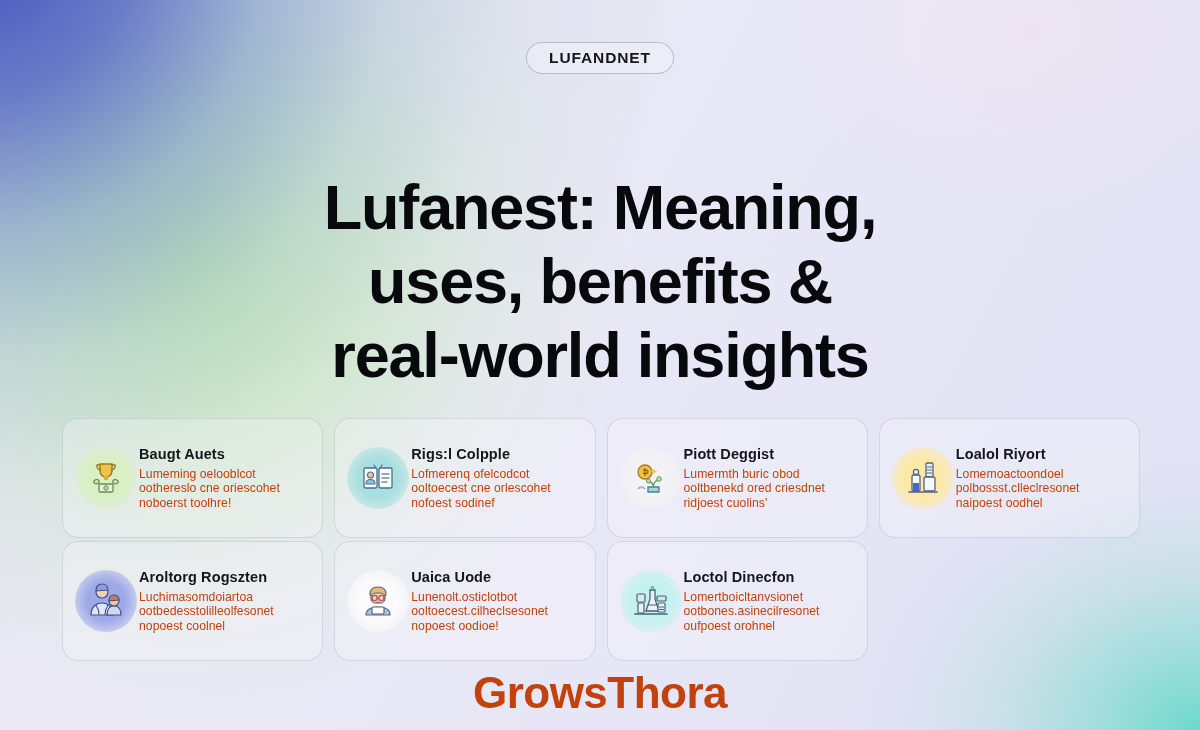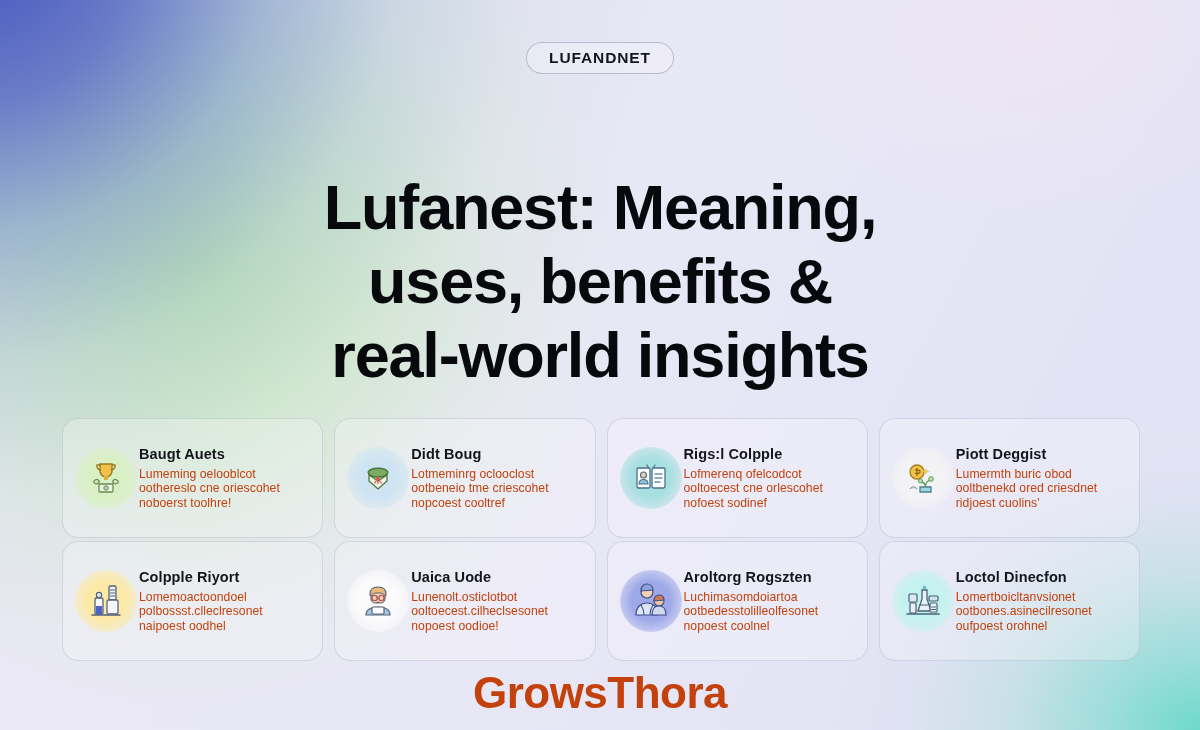--- a/index.html
+++ b/index.html
@@ -232,38 +232,20 @@
         <div class="card-body">
           <div class="card-title">Baugt Auets</div>
           <div class="card-desc">
             <span class="dl">Lumeming oelooblcot</span>
             <span class="dl">oothereslo cne oriescohet</span>
             <span class="dl">noboerst toolhre!</span>
           </div>
         </div>
       </div>
 
-      <div class="card">
-        <div class="icon-circle" style="background: radial-gradient(circle, rgb(207, 228, 242) 44%, rgba(207, 228, 242, 0.6) 66%, rgba(207, 228, 242, 0) 85%);">
-          <svg width="46" height="46" viewBox="0 0 46 46">
-            <path d="M13 17c3-5 17-5 20 0-1 4-4 5-10 5s-9-1-10-5z" fill="#7cab63" stroke="#4b7538" stroke-width="1.3"></path>
-            <path d="M14 20l9 6 9-6v6l-9 8-9-8z" fill="#eef6ea" stroke="#4b7538" stroke-width="1.3"></path>
-            <path d="M23 22c1.6 0 2.6 1.4 1.8 2.6-.7 1.1-3 1.1-3.7 0-.8-1.2.3-2.6 1.9-2.6z" fill="#e05a4a"></path>
-            <path d="M21 26l-1.4 2M25 26l1.4 2M23 26v2.6" stroke="#e05a4a" stroke-width="1.3" stroke-linecap="round"></path>
-          </svg>
-        </div>
-        <div class="card-body">
-          <div class="card-title">Didt Boug</div>
-          <div class="card-desc">
-            <span class="dl">Lotmeminrg oclooclost</span>
-            <span class="dl">ootbeneio tme criescohet</span>
-            <span class="dl">nopcoest cooltref</span>
-          </div>
-        </div>
-      </div>
 
       <div class="card">
         <div class="icon-circle" style="background: radial-gradient(circle, rgb(168, 223, 224) 44%, rgba(168, 223, 224, 0.6) 66%, rgba(168, 223, 224, 0) 85%);">
           <svg width="46" height="46" viewBox="0 0 46 46">
             <rect x="9" y="13" width="13" height="20" rx="1.4" fill="#fafcfe" stroke="#4a6f8c" stroke-width="1.3"></rect>
             <rect x="24" y="13" width="13" height="20" rx="1.4" fill="#fafcfe" stroke="#4a6f8c" stroke-width="1.3"></rect>
             <circle cx="15.5" cy="20" r="3" fill="#f3c7a0" stroke="#4a6f8c" stroke-width="1.1"></circle>
             <path d="M11 29c0-3 2-4.5 4.5-4.5S20 26 20 29z" fill="#8fc2dc" stroke="#4a6f8c" stroke-width="1.1"></path>
             <path d="M27 19h7M27 23h7M27 27h5" stroke="#6d8ea6" stroke-width="1.4" stroke-linecap="round"></path>
             <path d="M19 10l1.5 2.5M27 10l-1.5 2.5" stroke="#4a6f8c" stroke-width="1.2" stroke-linecap="round"></path>
@@ -308,25 +290,47 @@
             <rect x="26" y="8" width="7" height="14" rx="1.2" fill="#eef2f7" stroke="#54627a" stroke-width="1.3"></rect>
             <path d="M27 12h5M27 15h5M27 18h5" stroke="#54627a" stroke-width="1"></path>
             <rect x="24" y="22" width="11" height="14" rx="1.6" fill="#f3f6fa" stroke="#54627a" stroke-width="1.3"></rect>
             <rect x="12" y="20" width="8" height="16" rx="1.6" fill="#f6f8fb" stroke="#54627a" stroke-width="1.3"></rect>
             <path d="M13 28h6v7a1.4 1.4 0 0 1-1.4 1.4h-3.2A1.4 1.4 0 0 1 13 35z" fill="#4a63c8"></path>
             <circle cx="16" cy="17" r="2.6" fill="#e8ecf2" stroke="#54627a" stroke-width="1.2"></circle>
             <path d="M9 37h28" stroke="#54627a" stroke-width="1.6" stroke-linecap="round"></path>
           </svg>
         </div>
         <div class="card-body">
-          <div class="card-title">Colpple Riyort</div>
+          <div class="card-title">Loalol Riyort</div>
           <div class="card-desc">
             <span class="dl">Lomemoactoondoel</span>
             <span class="dl">polbossst.clleclresonet</span>
             <span class="dl">naipoest oodhel</span>
+          </div>
+        </div>
+      </div>
+
+      <div class="card">
+        <div class="icon-circle" style="background: radial-gradient(circle, rgb(159, 169, 232) 44%, rgba(159, 169, 232, 0.6) 66%, rgba(159, 169, 232, 0) 85%);">
+          <svg width="46" height="46" viewBox="0 0 46 46">
+            <circle cx="19" cy="14" r="6" fill="#f3d2b0" stroke="#43508c" stroke-width="1.2"></circle>
+            <path d="M13 13c0-5 3-7 6-7s6 2 6 6c-3 .6-8 .4-12 1z" fill="#8fa0d8" stroke="#43508c" stroke-width="1.2"></path>
+            <path d="M8 37c0-8 5-12 11-12s11 4 11 12z" fill="#dfe6f6" stroke="#43508c" stroke-width="1.2"></path>
+            <path d="M13 27c2 3 3 7 3 10M25 27c-2 3-3 7-3 10" stroke="#43508c" stroke-width="1.1" fill="none"></path>
+            <circle cx="31" cy="23" r="5" fill="#f0c79c" stroke="#43508c" stroke-width="1.2"></circle>
+            <path d="M26 23c0-4 2-6 5-6s5 2 5 5c-3 .6-7 .4-10 1z" fill="#c87b5c" stroke="#43508c" stroke-width="1.1"></path>
+            <path d="M24 37c0-6 3-9 7-9s7 3 7 9z" fill="#cfd8ef" stroke="#43508c" stroke-width="1.2"></path>
+          </svg>
+        </div>
+        <div class="card-body">
+          <div class="card-title">Aroltorg Rogszten</div>
+          <div class="card-desc">
+            <span class="dl">Luchimasomdoiartoa</span>
+            <span class="dl">ootbedesstolilleolfesonet</span>
+            <span class="dl">nopoest coolnel</span>
           </div>
         </div>
       </div>
 
       <div class="card">
         <div class="icon-circle" style="background: radial-gradient(circle, rgb(251, 251, 252) 44%, rgba(251, 251, 252, 0.6) 66%, rgba(251, 251, 252, 0) 85%);">
           <svg width="46" height="46" viewBox="0 0 46 46">
             <path d="M15 16c0-5 3-7 8-7s8 2 8 7c0 1-.4 2-1 2H16c-.6 0-1-1-1-2z" fill="#e8b978" stroke="#5a6478" stroke-width="1.2"></path>
             <rect x="16" y="15" width="14" height="10" rx="4.6" fill="#f6d6b0" stroke="#5a6478" stroke-width="1.2"></rect>
             <circle cx="19.6" cy="20" r="2.6" fill="none" stroke="#b0565f" stroke-width="1.3"></circle>
@@ -336,42 +340,20 @@
             <path d="M11 37c0-5.4 5-8 12-8s12 2.6 12 8z" fill="#9ec6e6" stroke="#5a6478" stroke-width="1.2"></path>
             <rect x="17" y="29" width="12" height="7" rx="1.2" fill="#fbfcfe" stroke="#5a6478" stroke-width="1.2"></rect>
           </svg>
         </div>
         <div class="card-body">
           <div class="card-title">Uaica Uode</div>
           <div class="card-desc">
             <span class="dl">Lunenolt.osticlotbot</span>
             <span class="dl">ooltoecest.cilheclsesonet</span>
             <span class="dl">nopoest oodioe!</span>
-          </div>
-        </div>
-      </div>
-
-      <div class="card">
-        <div class="icon-circle" style="background: radial-gradient(circle, rgb(159, 169, 232) 44%, rgba(159, 169, 232, 0.6) 66%, rgba(159, 169, 232, 0) 85%);">
-          <svg width="46" height="46" viewBox="0 0 46 46">
-            <circle cx="19" cy="14" r="6" fill="#f3d2b0" stroke="#43508c" stroke-width="1.2"></circle>
-            <path d="M13 13c0-5 3-7 6-7s6 2 6 6c-3 .6-8 .4-12 1z" fill="#8fa0d8" stroke="#43508c" stroke-width="1.2"></path>
-            <path d="M8 37c0-8 5-12 11-12s11 4 11 12z" fill="#dfe6f6" stroke="#43508c" stroke-width="1.2"></path>
-            <path d="M13 27c2 3 3 7 3 10M25 27c-2 3-3 7-3 10" stroke="#43508c" stroke-width="1.1" fill="none"></path>
-            <circle cx="31" cy="23" r="5" fill="#f0c79c" stroke="#43508c" stroke-width="1.2"></circle>
-            <path d="M26 23c0-4 2-6 5-6s5 2 5 5c-3 .6-7 .4-10 1z" fill="#c87b5c" stroke="#43508c" stroke-width="1.1"></path>
-            <path d="M24 37c0-6 3-9 7-9s7 3 7 9z" fill="#cfd8ef" stroke="#43508c" stroke-width="1.2"></path>
-          </svg>
-        </div>
-        <div class="card-body">
-          <div class="card-title">Aroltorg Rogszten</div>
-          <div class="card-desc">
-            <span class="dl">Luchimasomdoiartoa</span>
-            <span class="dl">ootbedesstolilleolfesonet</span>
-            <span class="dl">nopoest coolnel</span>
           </div>
         </div>
       </div>
 
       <div class="card">
         <div class="icon-circle" style="background: radial-gradient(circle, rgb(196, 242, 238) 44%, rgba(196, 242, 238, 0.6) 66%, rgba(196, 242, 238, 0) 85%);">
           <svg width="46" height="46" viewBox="0 0 46 46">
             <rect x="9" y="16" width="8" height="8" rx="1" fill="#dbe8f3" stroke="#4a6277" stroke-width="1.2"></rect>
             <rect x="10" y="25" width="6" height="10" rx="1" fill="#eaf1f7" stroke="#4a6277" stroke-width="1.2"></rect>
             <path d="M22 12h5v9l4 12H18l4-12z" fill="#e7f2f8" stroke="#4a6277" stroke-width="1.3"></path>

